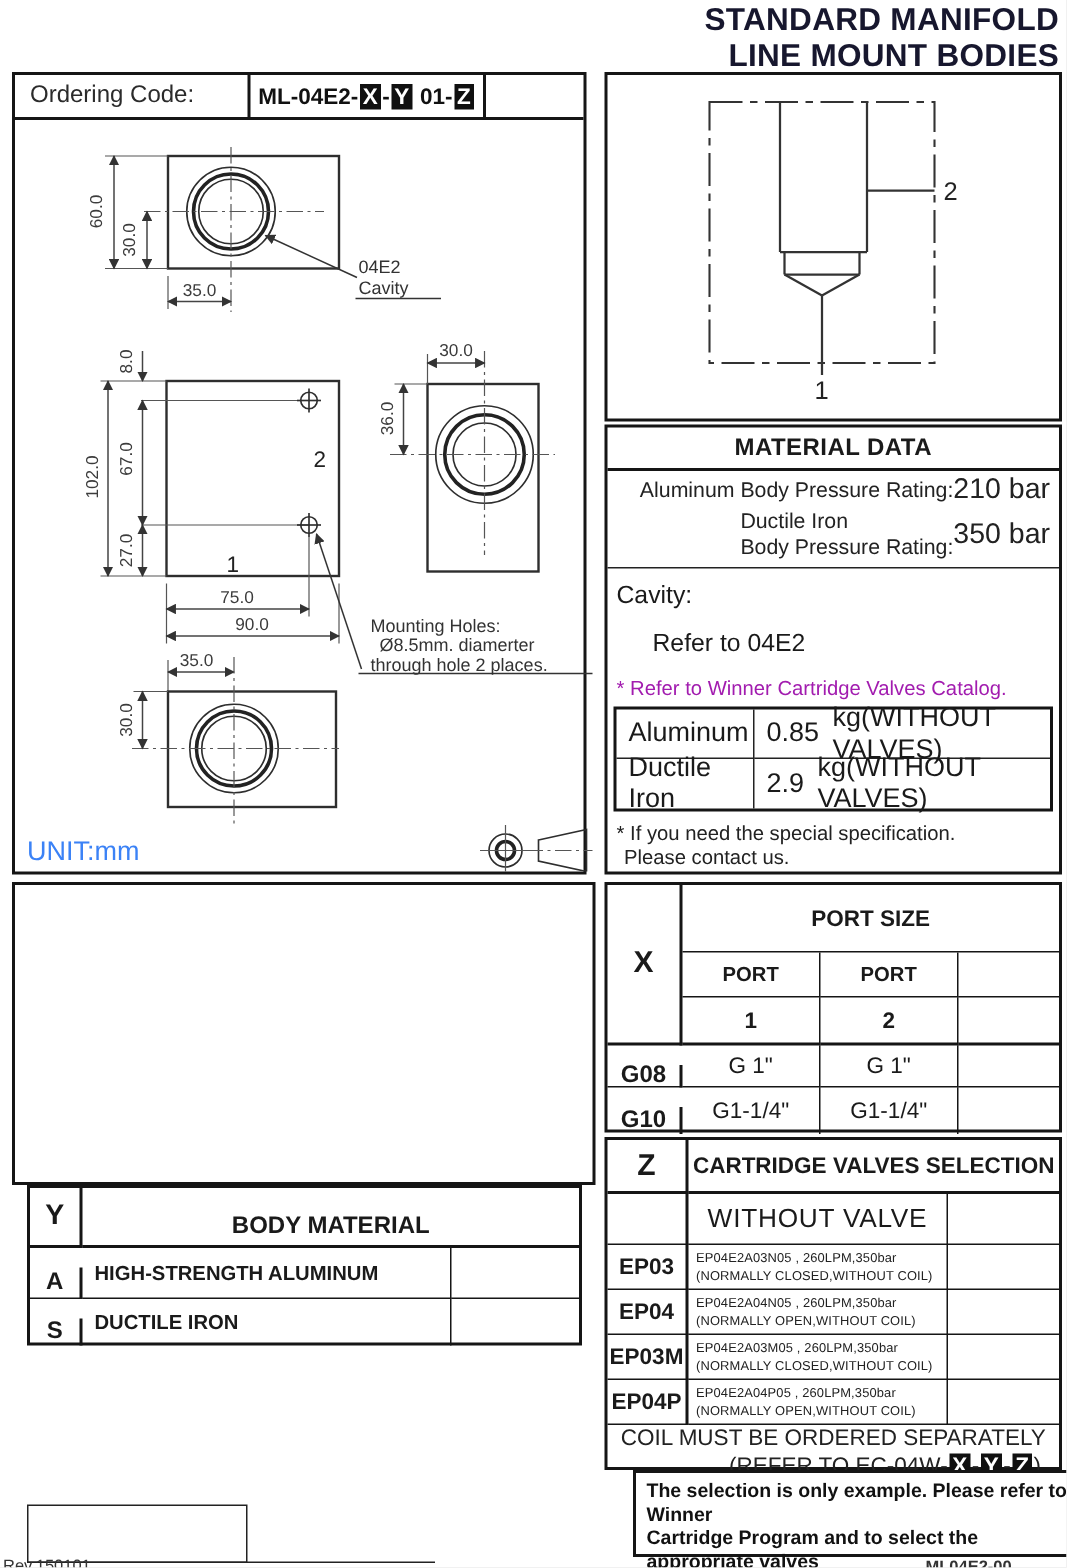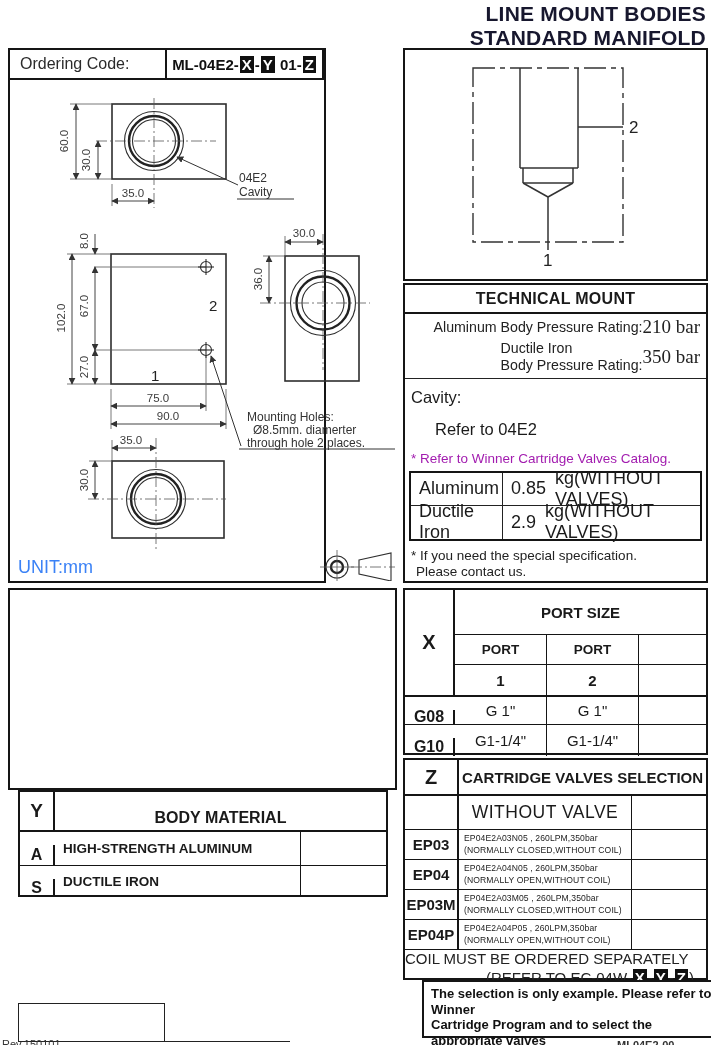--- a/index.html
+++ b/index.html
@@ -30,21 +30,21 @@
   .notetxt{font-size:12px;fill:#333;font-family:"Liberation Sans",sans-serif;}
   .unit{position:absolute;left:8px;bottom:3px;font-size:18px;color:#3b82f6;}
   .chain{stroke:#333;stroke-width:1.4;fill:none;stroke-dasharray:22 5 5 5;}
   .ssolid{stroke:#333;stroke-width:1.5;fill:none;}
   .seclbl{font-size:17px;fill:#222;font-family:"Liberation Sans",sans-serif;}
   
   .td-head{height:27px;border-bottom:2px solid #151515;display:flex;align-items:center;
            justify-content:center;font-weight:bold;font-size:16px;letter-spacing:.3px;}
   .td-row{display:flex;justify-content:flex-end;align-items:center;padding:2px 6px 0 5px;}
   .td-lab{font-size:14.2px;color:#222;line-height:1.18;}
-  .td-val{font-size:19px;color:#222;font-family:Liberation Serif, serif;}
+  .td-val{font-size:19px;color:#222;}
   .td-divider{border-bottom:1.5px solid #222;margin-top:4px;}
   .td-cavity{font-size:16.5px;padding:9px 6px 0 6px;}
   .td-refer{font-size:16.5px;padding:13px 0 0 30px;}
   .td-note{font-size:13.5px;padding:12px 4px 3px 6px;color:#a21caf;}
   .wt-table{margin:2px 4px;border:2px solid #151515;display:grid;
             grid-template-columns:92px 1fr;grid-template-rows:33px 33px;}
   .wt-cell{display:flex;align-items:center;font-size:18px;padding-left:8px;box-sizing:border-box;}
   .wt-mat{border-right:1.5px solid #222;}
   .wt-top{border-bottom:1.5px solid #222;}
   .wt-val{gap:9px;}
@@ -54,40 +54,40 @@
   .cell{display:flex;align-items:center;justify-content:center;box-sizing:border-box;}
   .br1{border-right:1.5px solid #151515;} .br2{border-right:2px solid #151515;}
   .bb1{border-bottom:1.5px solid #151515;} .bb2{border-bottom:2px solid #151515;}
   .bold15{font-weight:bold;font-size:15px;} .bold14{font-weight:bold;font-size:13.5px;}
   .bold16{font-weight:bold;font-size:16px;margin-top:13px;} .bold20{font-weight:bold;font-size:20px;}
   .reg15{font-size:15px;} .reg17{font-size:17.5px;letter-spacing:.5px;}
   .ep-desc{flex-direction:column;align-items:flex-start;justify-content:center;
            padding-left:5px;font-size:8.6px;line-height:1.3;color:#222;letter-spacing:.1px;}
   .coil{grid-column:1/4;display:flex;flex-direction:column;justify-content:center;
         font-size:15px;color:#222;line-height:1.25;}
-  .coil .l1{text-align:left;}
+  .coil .l1{text-align:center;}
   .coil .l2{text-align:right;padding-right:12px;white-space:pre;}
   
   .bm-name{justify-content:flex-start;padding-left:8px;}
   
   .sel-note{padding:4px 7px;font-size:13px;font-weight:bold;line-height:1.2;color:#111;}
   
   .foot{position:absolute;font-size:11px;color:#333;}
 </style>
 </head>
 <body>
 
 <div id="page">
 
   <div class="doc-title">
+    <div>STANDARD MANIFOLD</div>
     <div>LINE MOUNT BODIES</div>
-    <div>STANDARD MANIFOLD</div>
-  </div>
-
-  <div class="box" style="left:8px;top:48px;width:318px;height:535px;">
+  </div>
+
+  <div class="box" style="left:8px;top:48px;width:383px;height:535px;">
     <div class="order-row">
       <div class="order-label">Ordering Code:</div>
       <div class="order-code"><span>ML-04E2-</span><span class="inv">X</span><span>-</span><span class="inv">Y</span><span> 01-</span><span class="inv">Z</span></div>
       <div style="flex:1"></div>
     </div>
 
     <svg width="385" height="503" viewBox="0 0 385 503" style="position:absolute;left:0;top:28px;">
       <defs>
         <marker id="ar" viewBox="0 0 10 10" refX="9" refY="5" markerWidth="7" markerHeight="7" orient="auto-start-reverse">
           <path d="M0,0 L10,5 L0,10 z" fill="#333"></path>
@@ -207,21 +207,21 @@
       <line class="ssolid" x1="118" y1="133" x2="143" y2="147"></line>
       <line class="ssolid" x1="168" y1="133" x2="143" y2="147"></line>
       <line class="ssolid" x1="143" y1="147" x2="143" y2="200"></line>
       <line class="ssolid" x1="173" y1="77" x2="218" y2="77"></line>
       <text class="seclbl" x="224" y="83">2</text>
       <text class="seclbl" x="138" y="216">1</text>
     </svg>
   </div>
 
   <div class="box" style="left:403px;top:283px;width:305px;height:300px;">
-    <div class="td-head">TECHNICAL MOUNT</div>
+    <div class="td-head">MATERIAL DATA</div>
     <div class="td-row">
       <span class="td-lab">Aluminum Body Pressure Rating:</span>
       <span class="td-val">210 bar</span>
     </div>
     <div class="td-row">
       <span class="td-lab">
         <span>Ductile Iron</span><br>
         <span>Body Pressure Rating:</span>
       </span>
       <span class="td-val">350 bar</span>

